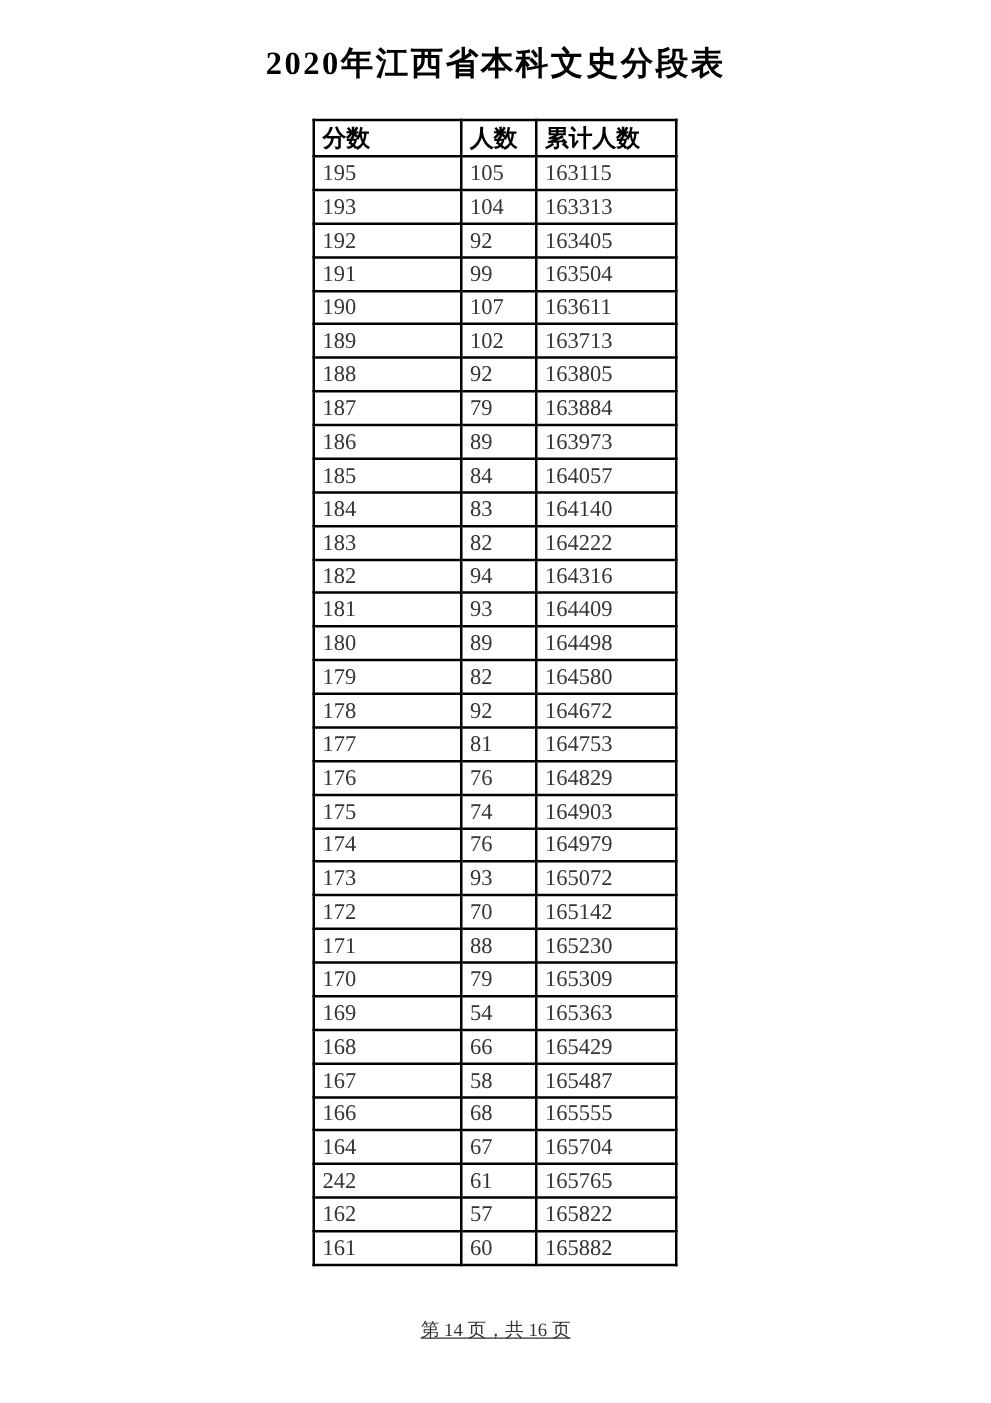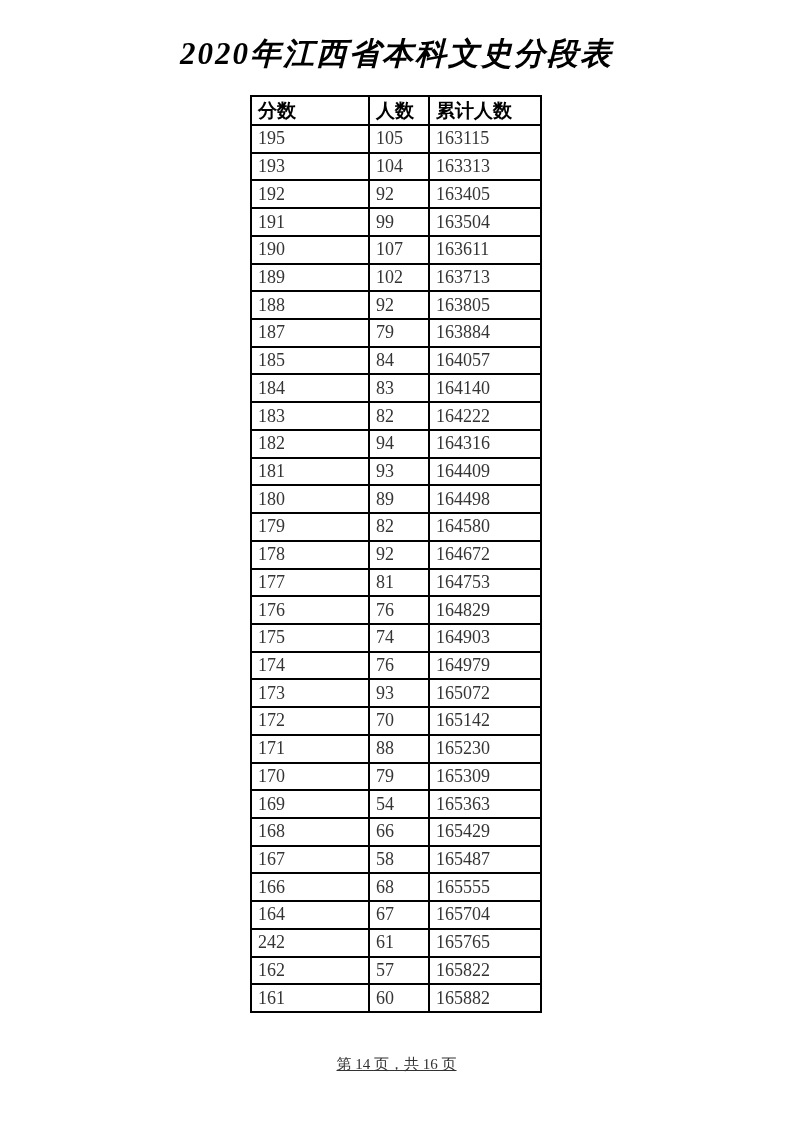--- a/index.html
+++ b/index.html
@@ -17,24 +17,23 @@
   }
   .title {
     position: absolute;
     top: 33px;
     left: 0;
     width: 100%;
     margin: 0;
     text-align: center;
     font-family: "Liberation Serif", serif;
     font-weight: bold;
-    font-size: 31px;
+    font-size: 26px;
     letter-spacing: 2px;
     color: #000000;
-    font-style: italic;
   }
   table.score-table {
     position: absolute;
     left: 250px;
     top: 95px;
     width: 290px;
     height: 918px;
     border-collapse: collapse;
     table-layout: fixed;
   }
@@ -127,20 +126,25 @@
           <td>188</td>
           <td>92</td>
           <td>163805</td>
         </tr>
         <tr>
           <td>187</td>
           <td>79</td>
           <td>163884</td>
         </tr>
         <tr>
+          <td>186</td>
+          <td>89</td>
+          <td>163973</td>
+        </tr>
+        <tr>
           <td>185</td>
           <td>84</td>
           <td>164057</td>
         </tr>
         <tr>
           <td>184</td>
           <td>83</td>
           <td>164140</td>
         </tr>
         <tr>

